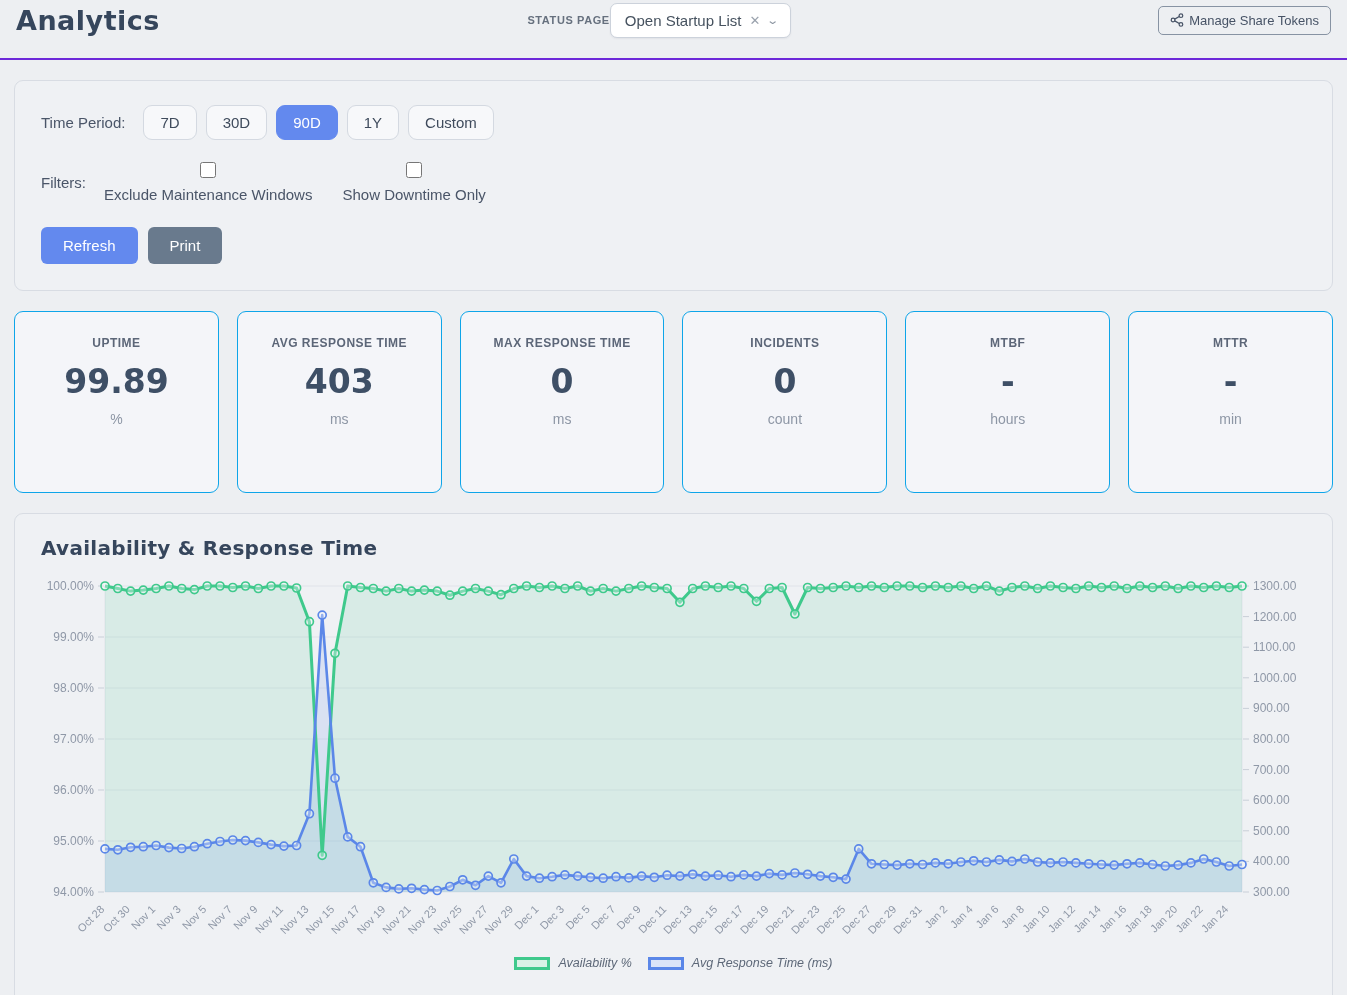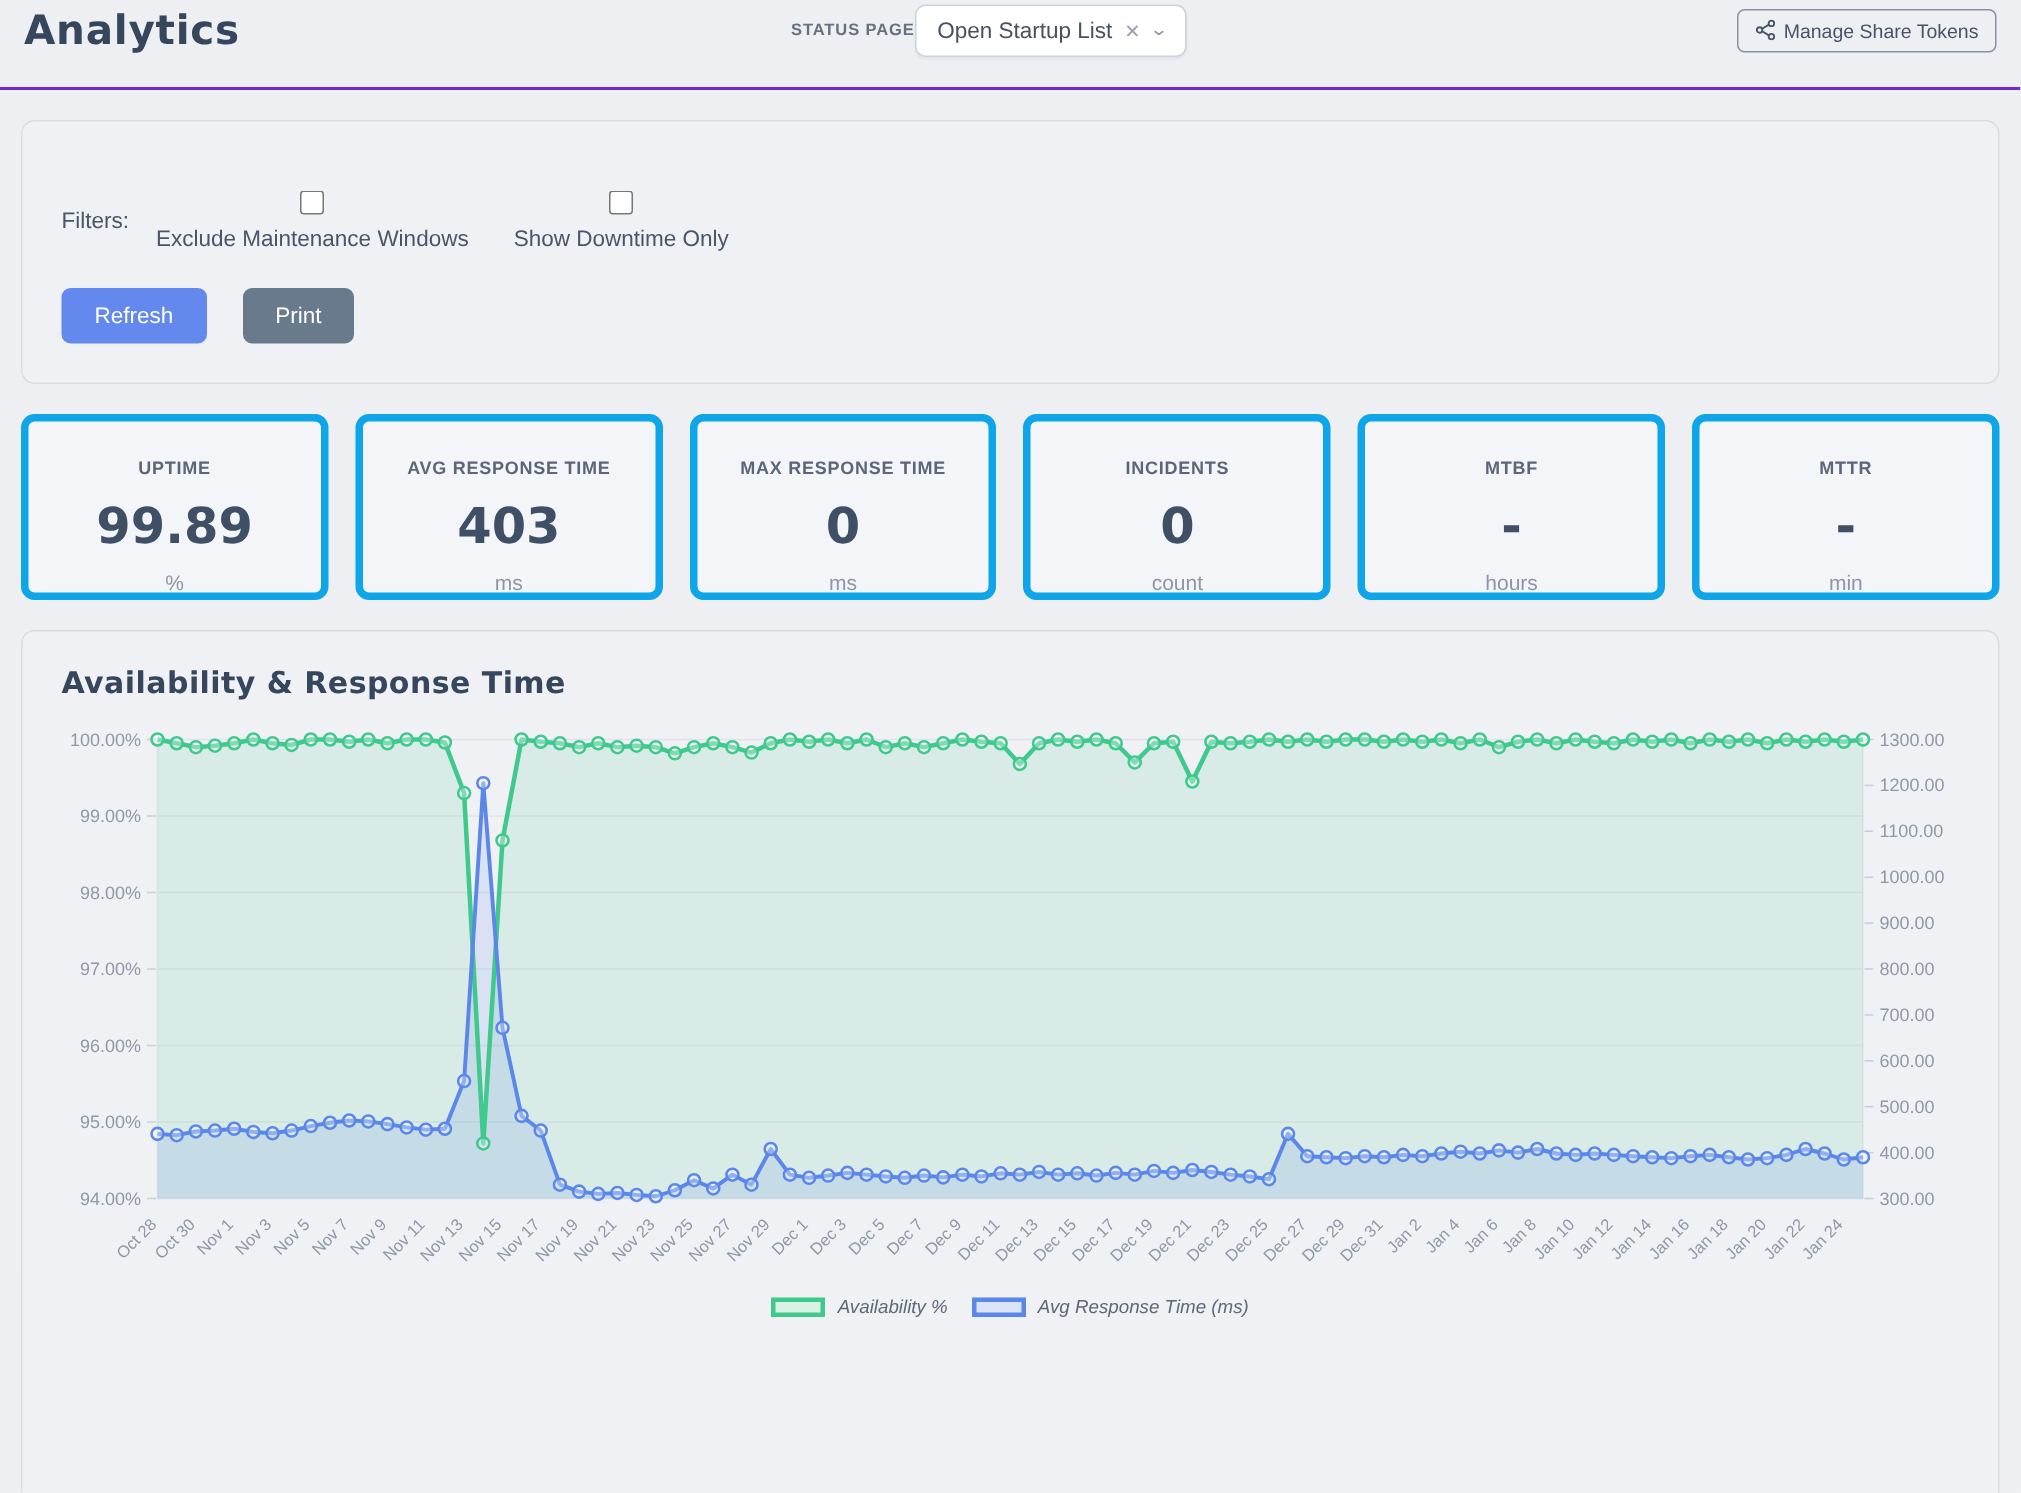--- a/index.html
+++ b/index.html
@@ -60,36 +60,36 @@
   .period-btn.active {
     background:#6389ee; border-color:#6389ee; color:#ffffff;
   }
   .filters-row { margin-top:22px; gap:0; }
   .checkbox-item { display:flex; align-items:center; gap:8px; margin-right:30px; cursor:pointer;flex-direction:column; }
   .checkbox-item input {
     width:16px; height:16px; accent-color:#6389ee;
     border:1px solid #a6aeba; cursor:pointer;
   }
   .checkbox-item span { font-size:15px; color:#4a5568; }
-  .actions-row { margin-top:24px; gap:24px; }
+  .actions-row { margin-top:24px; gap:10px; }
   .btn {
     font-family:"Liberation Sans", sans-serif;
     font-size:15px; color:#ffffff; border:none; border-radius:6px;
     padding:10px 22px; cursor:pointer;
   }
   .btn-primary { background:#6389ee; }
   .btn-secondary { background:#697a8d; }
 
   .stats-row {
     display:grid; grid-template-columns:repeat(6,1fr); gap:18px;
     margin:20px 14px 0 14px;
   }
   .stat-card {
-    background:#f4f5f9; border:5px solid #0ea5e9; border-radius:9px;
-    padding:24px 10px 26px 10px; text-align:center; height:124px;
+    background:#f4f5f9; border:1px solid #0ea5e9; border-radius:9px;
+    padding:24px 10px 26px 10px; text-align:center; height:182px;
   }
   .stat-label {
     font-size:12px; font-weight:700; color:#5c6678;
     letter-spacing:0.5px; text-transform:uppercase;
   }
   .stat-value {
     font-family:"DejaVu Sans", sans-serif;
     font-size:33px; font-weight:700; color:#3e4f66; margin-top:12px;
   }
   .stat-unit { font-size:14px; color:#8d96a5; margin-top:10px; }
@@ -132,20 +132,30 @@
           <circle cx="12.5" cy="13" r="2.1"></circle>
         <line x1="5.4" y1="7" x2="10.6" y2="3.9"></line>
           <line x1="5.4" y1="9" x2="10.6" y2="12.1"></line>
       </svg>
     </span>
     <span>Manage Share Tokens</span>
   </button>
 </div>
 
 <div class="panel filter-panel">
+  <div class="fp-row">
+    <span class="fp-label">Time Period:</span>
+    <div class="period-group">
+      <button class="period-btn">7D</button>
+      <button class="period-btn">30D</button>
+      <button class="period-btn active">90D</button>
+      <button class="period-btn">1Y</button>
+      <button class="period-btn">Custom</button>
+    </div>
+  </div>
   <div class="fp-row filters-row">
     <span class="fp-label">Filters:</span>
     <label class="checkbox-item">
       <input type="checkbox" style="">
       <span>Exclude Maintenance Windows</span>
     </label>
     <label class="checkbox-item">
       <input type="checkbox" style="">
       <span>Show Downtime Only</span>
     </label>

